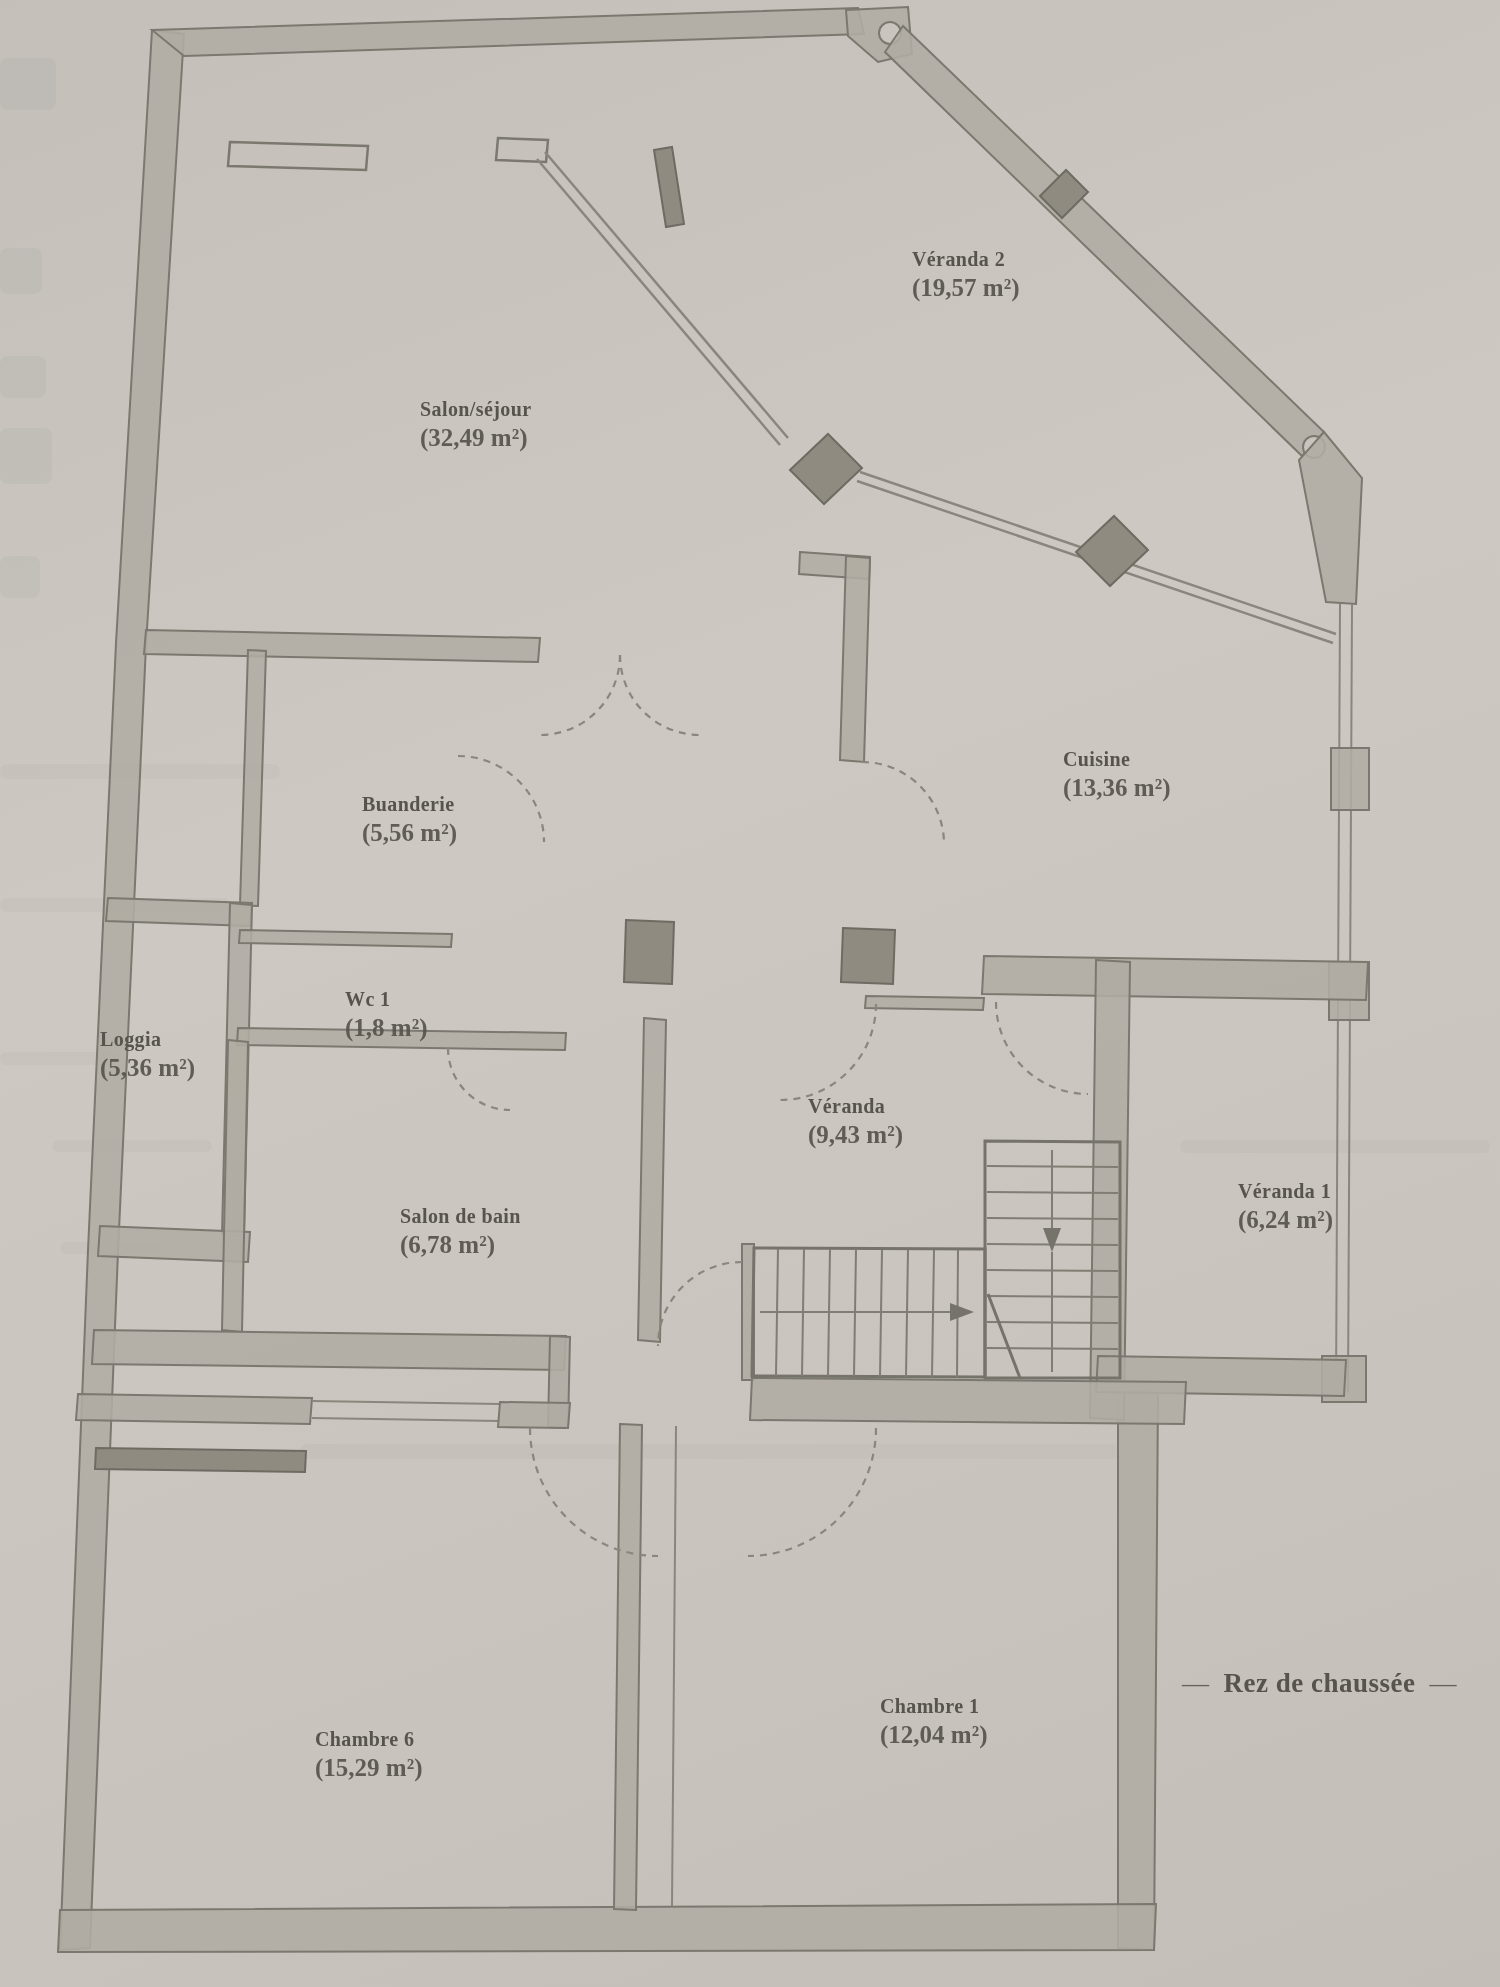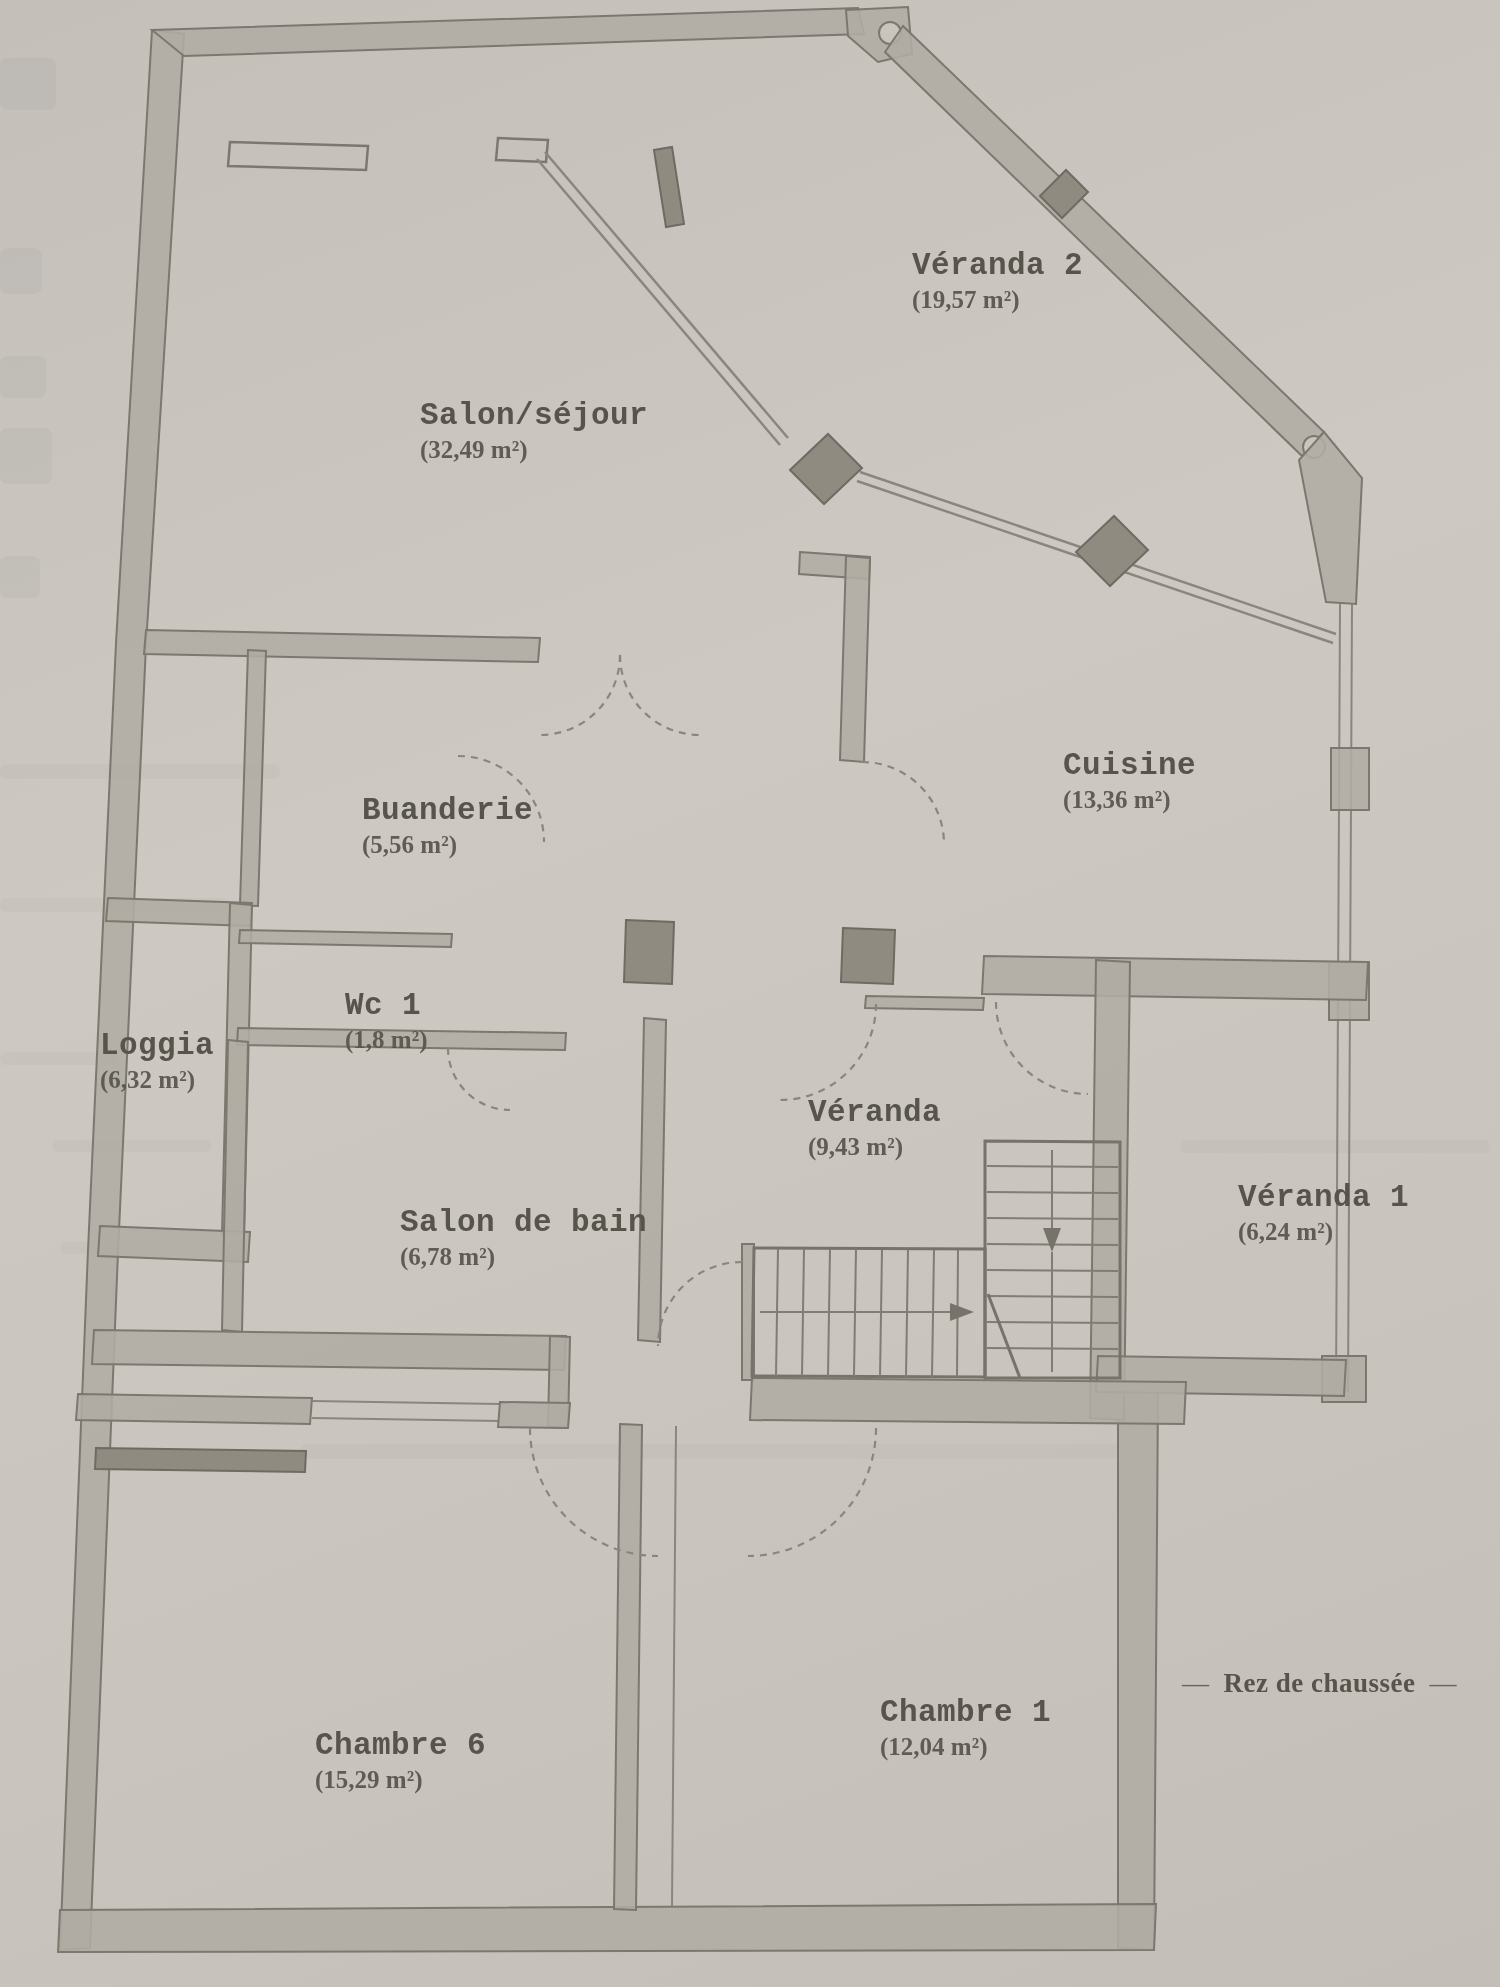--- a/index.html
+++ b/index.html
@@ -15,21 +15,21 @@
   .wall-light{fill:#c6c2bb;stroke:#7b786f;stroke-width:2.5;}
   .thin{stroke:var(--line,#8a867d);stroke-width:2.5;fill:none;}
   .thin2{stroke:var(--line,#8a867d);stroke-width:2;fill:none;}
   .stair{stroke:#807d74;stroke-width:2;fill:none;}
   .stair-outline{stroke:#76736b;stroke-width:3;fill:none;}
   .arc{stroke:#8a867d;stroke-width:2.2;fill:none;stroke-dasharray:7 6;}
   .arrow{fill:#76736b;stroke:none;}
   .smudge{fill:#5c6b7d;opacity:.06;}
   .smudge2{fill:#7d7568;opacity:.055;}
   .room-label{position:absolute;color:var(--text,#57544c);text-align:left;white-space:nowrap;}
-  .room-name{font-size:31px;font-weight:700;letter-spacing:.4px;font-family:Liberation Mono, monospace;}
+  .room-name{font-size:20px;font-weight:700;letter-spacing:.4px;}
   .room-area{font-size:25px;font-weight:700;margin-top:3px;opacity:.92;}
   .plan-title{position:absolute;color:var(--text,#57544c);font-size:27px;font-weight:700;white-space:nowrap;letter-spacing:.5px;}
   .plan-title .dash{font-weight:400;padding:0 14px;opacity:.85;}
 </style>
 </head>
 <body>
 
 <div id="plan-stage">
 
 <svg width="1500" height="1987" viewBox="0 0 1500 1987">
@@ -177,21 +177,21 @@
   <div class="room-label" style="left:362px;top:793px">
     <div class="room-name">Buanderie</div>
     <div class="room-area">(5,56 m²)</div>
   </div>
   <div class="room-label" style="left:345px;top:988px">
     <div class="room-name">Wc 1</div>
     <div class="room-area">(1,8 m²)</div>
   </div>
   <div class="room-label" style="left:100px;top:1028px">
     <div class="room-name">Loggia</div>
-    <div class="room-area">(6,32 m²)</div>
+    <div class="room-area">(5,36 m²)</div>
   </div>
   <div class="room-label" style="left:808px;top:1095px">
     <div class="room-name">Véranda</div>
     <div class="room-area">(9,43 m²)</div>
   </div>
   <div class="room-label" style="left:400px;top:1205px">
     <div class="room-name">Salon de bain</div>
     <div class="room-area">(6,78 m²)</div>
   </div>
   <div class="room-label" style="left:1238px;top:1180px">

